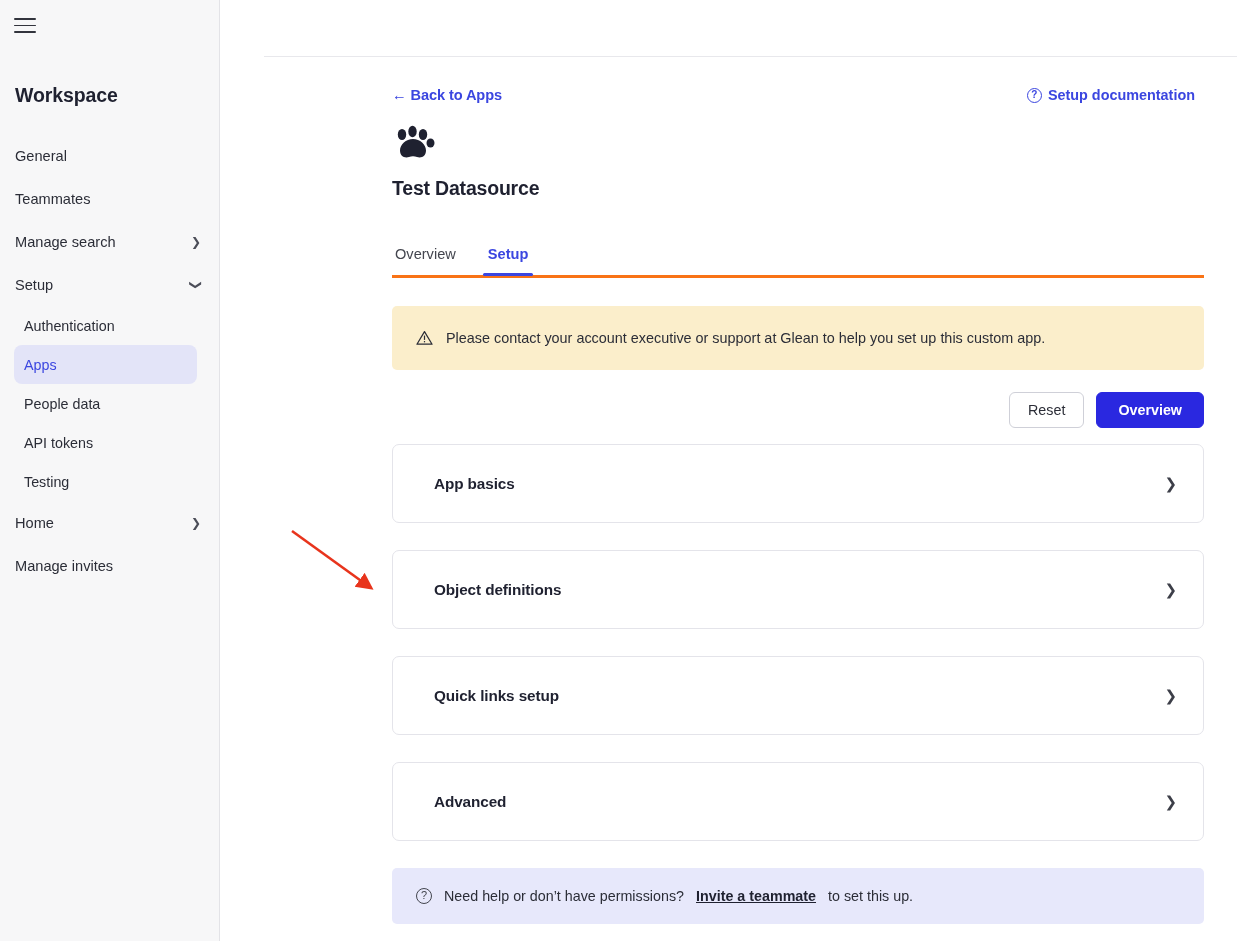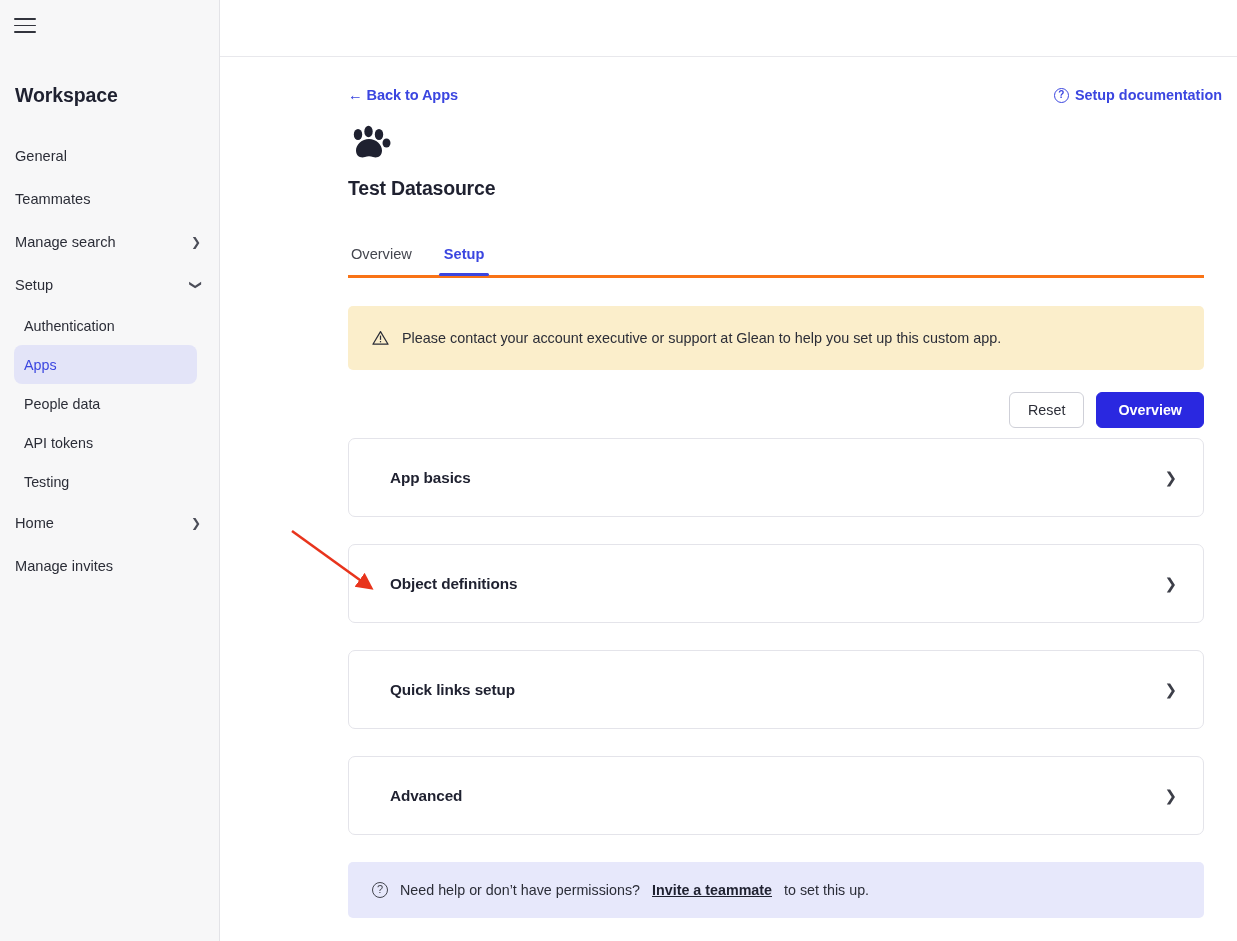--- a/index.html
+++ b/index.html
@@ -8,20 +8,21 @@
     width: 1237px; height: 941px;
     background: #ffffff;
     font-family: "Liberation Sans", sans-serif;
     color: #1f2130;
     overflow: hidden;
   }
   .app {
     position: relative;
     width: 1237px; height: 783px;
     display: flex;
+    gap: 44px;
   }
 
   
   .sidebar {
     width: 220px;
     height: 941px;
     background: #f7f7f8;
     border-right: 1px solid #e3e3e7;
     flex: 0 0 220px;
     position: relative;
@@ -91,21 +92,21 @@
     background: #ffffff;
   }
   .topbar {
     height: 57px;
     border-bottom: 1px solid #e8e8ec;
   }
   .row-top {
     display: flex;
     align-items: center;
     justify-content: space-between;
-    padding: 30px 15px 0 128px;
+    padding: 30px 42px 0 128px;
   }
   .back-link {
     font-size: 14.6px;
     font-weight: bold;
     color: #3b46e0;
     cursor: pointer;
     letter-spacing: -0.1px;
   }
   .doc-link {
     font-size: 14.4px;
@@ -209,21 +210,21 @@
   }
   .btn-publish {
     background: #2a28e0;
     border: 1px solid #2a28e0;
     color: #ffffff;
     font-weight: bold;
     padding: 9px 21px;
   }
 
   .cards {
-    margin: 10px 33px 0 128px;
+    margin: 16px 33px 0 128px;
   }
   .card {
     border: 1px solid #e4e4ea;
     border-radius: 7px;
     background: #fff;
     height: 79px;
     display: flex;
     align-items: center;
     justify-content: space-between;
     padding: 0 26px 0 41px;

